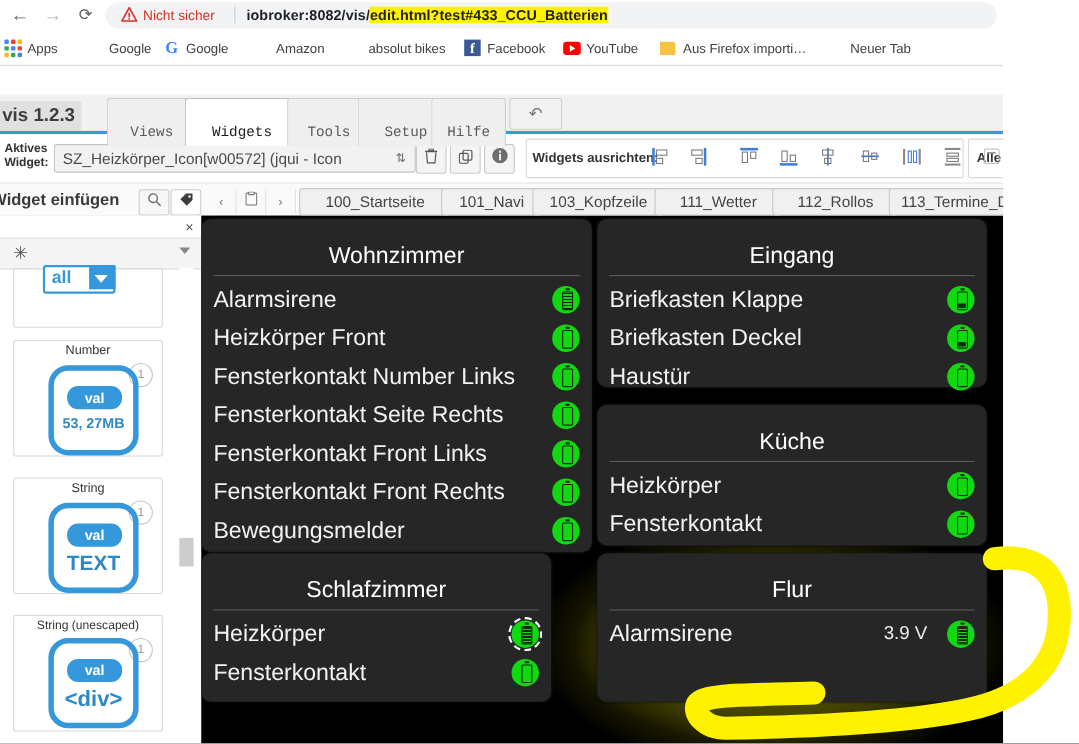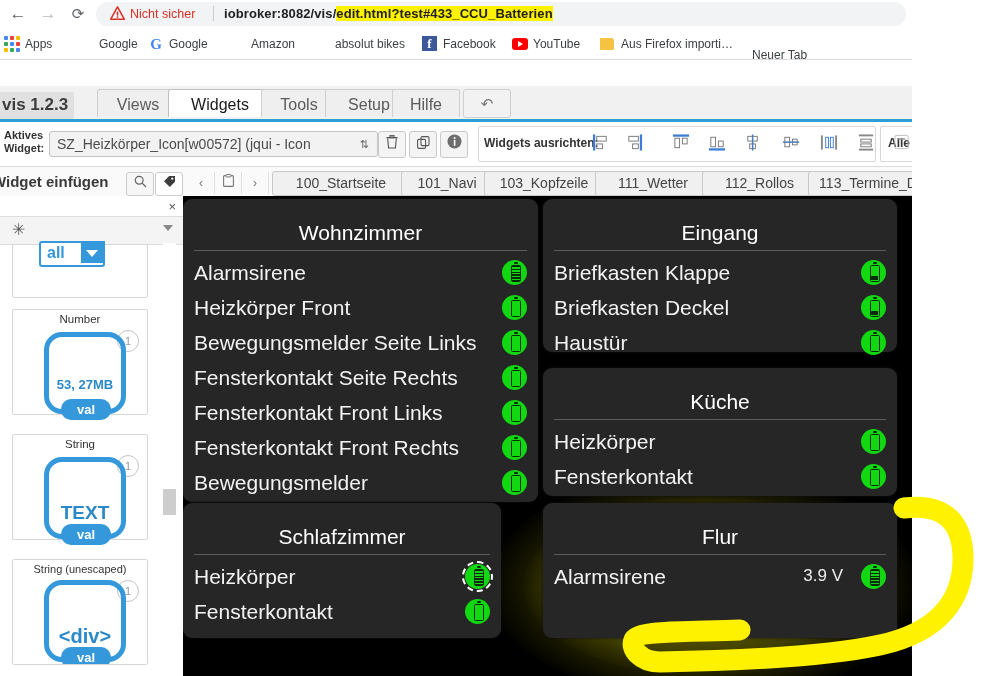--- a/index.html
+++ b/index.html
@@ -38,21 +38,21 @@
   .appsgrid i{width:4px;height:4px;border-radius:1px;display:block;}
   .gicon{font-weight:bold;font-size:15px;color:#4285f4;line-height:16px;text-align:center;font-family:"Liberation Serif",serif;}
   .fbicon{width:15px;height:15px;background:#3b5998;color:#fff;font-weight:bold;font-size:13px;line-height:15px;text-align:center;font-family:"Liberation Serif",serif;}
   .ytico{width:16px;height:12px;margin-top:2px;background:#ff0000;border-radius:3px;position:relative;}
   .ytico:after{content:"";position:absolute;left:6px;top:3px;border-left:5px solid #fff;border-top:3px solid transparent;border-bottom:3px solid transparent;}
   .folderico{width:14px;height:12px;margin-top:2px;background:#f5c242;border-radius:1px 3px 1px 1px;}
 
   
   #vis-toolbar{position:absolute;left:0;top:86px;width:912px;height:33px;background:#f1f1f1;border-bottom:3px solid #2e9fd4;}
   #vis-title{position:absolute;left:-12px;top:92px;font-size:17px;font-weight:bold;color:#3d3d3d;background:#e0e0e0;padding:3px 6px 4px 14px;border-radius:2px;}
-  .menutab{position:absolute;top:89px;height:25px;background:#efefef;border:1px solid #cfcfcf;border-bottom:none;border-radius:3px 3px 0 0;font-size:16px;color:#5a5a5a;padding:2px 9px 0 9px;line-height:25px;}
+  .menutab{position:absolute;top:89px;height:25px;background:#efefef;border:1px solid #cfcfcf;border-bottom:none;border-radius:3px 3px 0 0;font-size:13px;color:#5a5a5a;padding:18px 9px 0 9px;line-height:25px;font-family:Liberation Mono, monospace;}
   .menutab.active{background:#ffffff;color:#1a1a1a;border-color:#c0c0c0;}
   #undo-tab{position:absolute;top:89px;left:463px;width:46px;height:27px;background:#f2f2f2;border:1px solid #cfcfcf;border-radius:3px;text-align:center;line-height:27px;font-size:15px;color:#777;}
 
   
   #widgetbar{position:absolute;left:0;top:122px;width:912px;height:44px;background:#ffffff;border-bottom:1px solid #dcdcdc;}
   #aktiv-label{position:absolute;left:4px;top:129px;font-size:11px;font-weight:bold;color:#333;line-height:13px;width:44px;}
   #widget-select{position:absolute;left:49px;top:131px;width:320px;height:24px;background:#f2f2f2;border:1px solid #c5c5c5;border-radius:3px;font-size:14px;color:#4b4b4b;padding-left:7px;line-height:24px;white-space:nowrap;overflow:hidden;}
   #widget-select .arrows{position:absolute;right:8px;top:2px;font-size:11px;color:#666;line-height:20px;}
   .iconbtn{position:absolute;top:131px;width:26px;height:25px;background:#f4f4f4;border:1px solid #c9c9c9;border-radius:3px;text-align:center;line-height:25px;font-size:13px;color:#555;}
   #align-group{position:absolute;left:478px;top:126px;width:396px;height:34px;border:1px solid #d8d8d8;border-radius:2px;}
@@ -71,21 +71,21 @@
   
   #palette{position:absolute;left:0;top:196px;width:183px;height:480px;background:#ffffff;border-right:1px solid #cfcfcf;overflow:hidden;}
   #pal-close{position:absolute;right:7px;top:3px;font-size:13px;color:#555;}
   #pal-filter{position:absolute;left:0;top:20px;width:183px;height:27px;background:#f4f4f4;border-top:1px solid #ddd;border-bottom:1px solid #ddd;}
   #pal-filter .star{position:absolute;left:12px;top:3px;font-size:16px;color:#555;}
   #pal-filter .caret{position:absolute;right:10px;top:8px;width:0;height:0;border-left:5px solid transparent;border-right:5px solid transparent;border-top:6px solid #888;}
   .palcard{position:absolute;left:12px;width:134px;background:#fff;border:1px solid #d7d7d7;border-radius:2px;}
   .palcard .ttl{text-align:center;font-size:11.5px;color:#333;padding-top:3px;}
   .palcard .badge{position:absolute;right:8px;top:20px;width:20px;height:20px;border-radius:50%;border:1px solid #c4c4c4;color:#9a9a9a;font-size:11px;text-align:center;line-height:20px;}
   .roundbox{position:absolute;left:31px;width:72px;height:72px;border:5px solid #3498db;border-radius:18px;}
-  .valpill{position:absolute;left:12px;top:14px;width:50px;height:21px;background:#3498db;border-radius:10px;color:#fff;font-size:13px;font-weight:bold;text-align:center;line-height:21px;margin-top:48px;}
+  .valpill{position:absolute;left:12px;top:14px;width:50px;height:21px;background:#3498db;border-radius:10px;color:#fff;font-size:13px;font-weight:bold;text-align:center;line-height:21px;}
   .valtext{position:absolute;left:0;top:40px;width:100%;text-align:center;color:#2b89c8;font-weight:bold;}
   #pal-scroll-track{position:absolute;left:163px;top:47px;width:13px;height:429px;background:#ffffff;}
   #pal-scroll-thumb{position:absolute;left:163px;top:293px;width:13px;height:26px;background:#cdcdcd;}
 
   
   #visview{position:absolute;left:183px;top:196px;width:729px;height:480px;background:#000000;overflow:hidden;}
   .room{position:absolute;background:#262626;border-radius:9px;box-shadow:0 0 3px #111;}
   .room h3{margin:0;text-align:center;color:#ffffff;font-size:21px;font-weight:normal;padding-top:22px;padding-bottom:5px;border-bottom:1px solid #5a5a5a;margin:0 11px;line-height:24px;}
   .rowlist{position:relative;padding-top:4px;}
   .devrow{position:relative;height:35px;}
@@ -172,21 +172,21 @@
           <span class="ytico" style="display: block;"></span>
         </span>
         <span>YouTube</span>
       </div>
       <div class="bm" style="left: 600px;">
         <span class="bmico">
           <span class="folderico" style="display: block;"></span>
         </span>
         <span>Aus Firefox importi…</span>
       </div>
-      <div class="bm" style="left: 752px; flex-direction: column;">
+      <div class="bm" style="left: 752px;">
         <span class="bmico"><span class="globe"></span></span>
         <span>Neuer Tab</span>
       </div>
     </div>
   <div id="bm-div"></div>
   <div id="page-white-gap"></div>
 
   <div id="vis-toolbar"></div>
   <div id="vis-title">vis 1.2.3</div>
   <div id="undo-tab">↶</div>
@@ -305,21 +305,21 @@
               <div class="battglyph"></div>
             </div>
           </div>
           <div class="devrow">
             <div class="devname">Heizkörper Front</div>
             <div class="batt ">
               <div class="battglyph"></div>
             </div>
           </div>
           <div class="devrow">
-            <div class="devname">Bewegungsmelder Seite Links</div>
+            <div class="devname">Fensterkontakt Number Links</div>
             <div class="batt ">
               <div class="battglyph"></div>
             </div>
           </div>
           <div class="devrow">
             <div class="devname">Fensterkontakt Seite Rechts</div>
             <div class="batt ">
               <div class="battglyph"></div>
             </div>
           </div>

